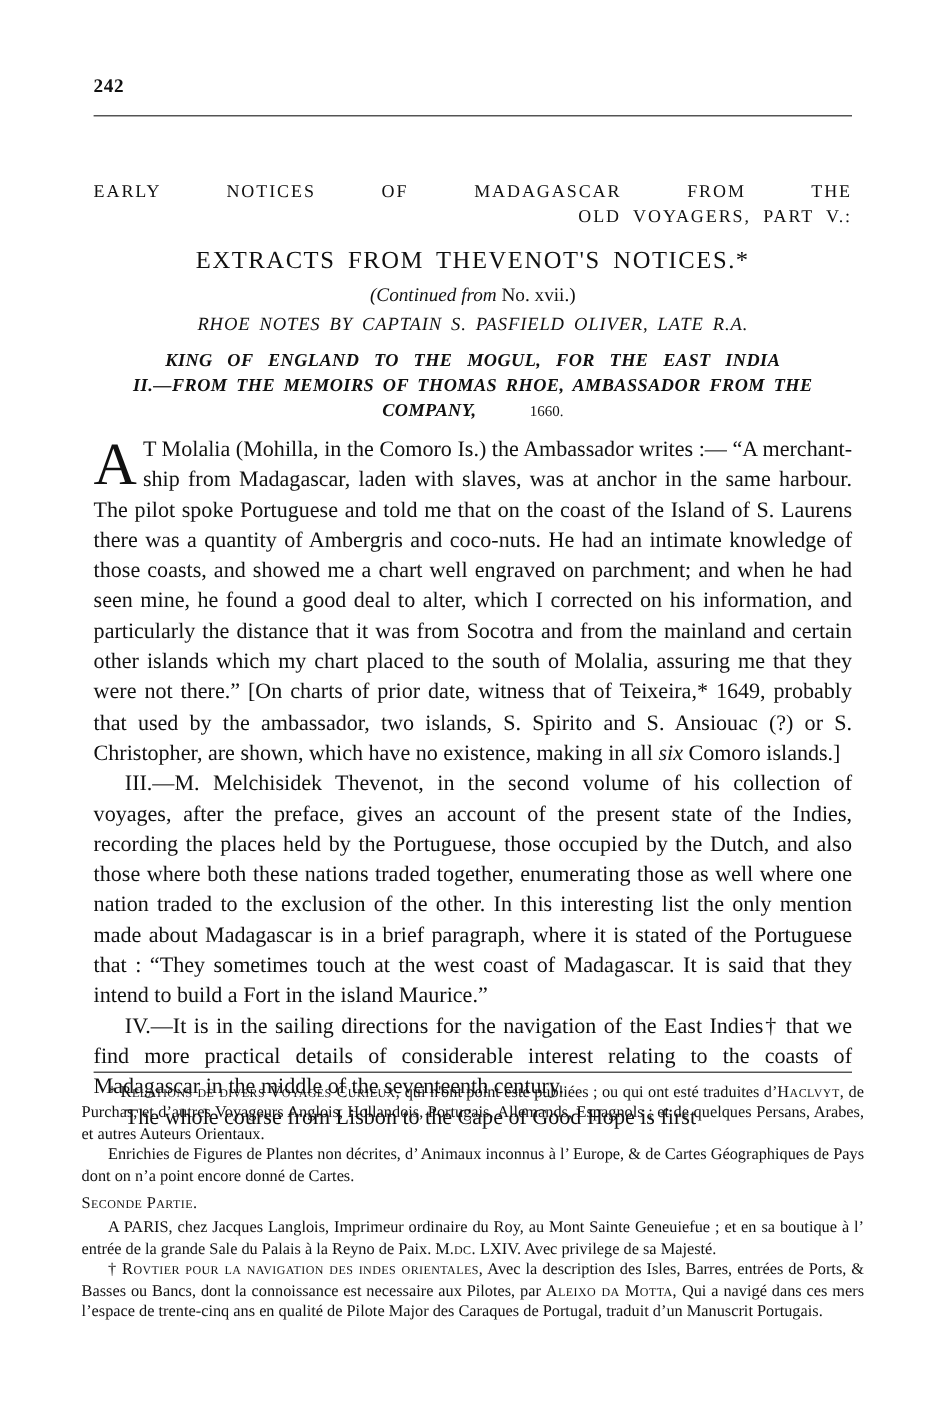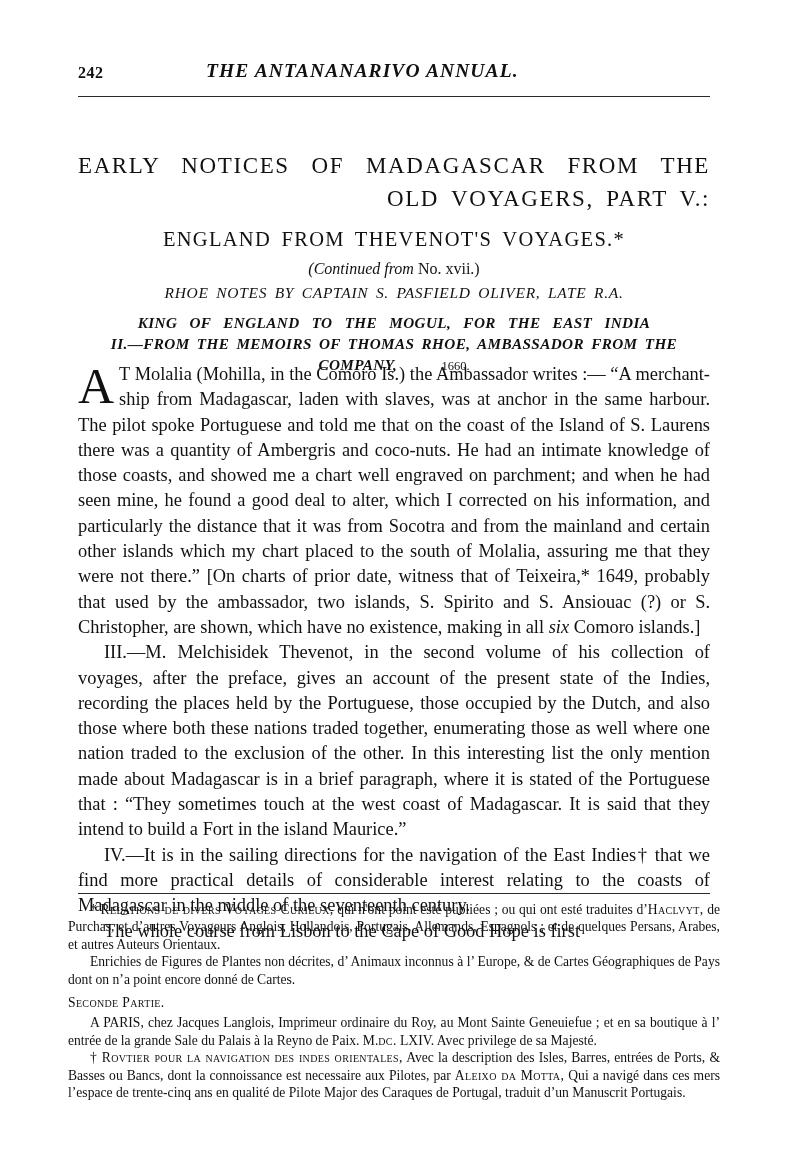--- a/index.html
+++ b/index.html
@@ -60,21 +60,21 @@
 
   
   .title-block {
     position: absolute;
     left: 78px;
     top: 150px;
     width: 632px;
     text-align: center;
   }
   .t-main {
-    font-size: 23px;
+    font-size: 15px;
     letter-spacing: 1.6px;
     line-height: 1.42;
     word-spacing: 5px;
   }
   .t-main .l1 { display:block; text-align: justify; text-align-last: justify; }
   .t-main .l2 { display:block;text-align:right; }
   .t-sub {
     font-size: 20.5px;
     letter-spacing: 1.3px;
     margin-top: 13px;
@@ -161,30 +161,29 @@
     margin-bottom: 3px;
   }
 </style>
 </head>
 <body>
 
 <div class="page">
 
   <div class="running-head">
     <span class="folio">242</span>
-    <span class="head-title">THE ANTANANARIVO ANNUAL.</span>
   </div>
   <div class="head-rule"></div>
 
   <div class="title-block">
     <div class="t-main">
       <span class="l1">EARLY NOTICES OF MADAGASCAR FROM THE</span>
       <span class="l2">OLD VOYAGERS, PART V.:</span>
     </div>
-    <div class="t-sub">ENGLAND FROM THEVENOT'S VOYAGES.*</div>
+    <div class="t-sub">EXTRACTS FROM THEVENOT'S NOTICES.*</div>
     <div class="t-cont"><span>(Continued from</span> <span class="rm">No. xvii.)</span></div>
     <div class="t-notes">RHOE NOTES BY CAPTAIN S. PASFIELD OLIVER, LATE R.A.</div>
     <div class="t-sect">
       <span class="sl k">KING OF ENGLAND TO THE MOGUL, FOR THE EAST INDIA</span>
       <span class="sl j">II.—FROM THE MEMOIRS OF THOMAS RHOE, AMBASSADOR FROM THE</span>
       <span class="sl"><span>COMPANY,</span> <span class="yr">1660.</span></span>
     </div>
   </div>
 
   <div class="body-text">

